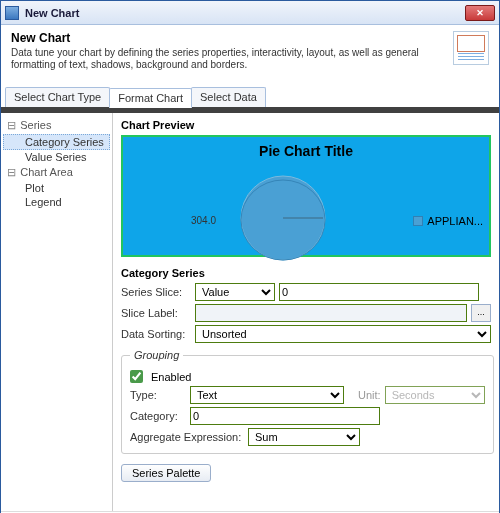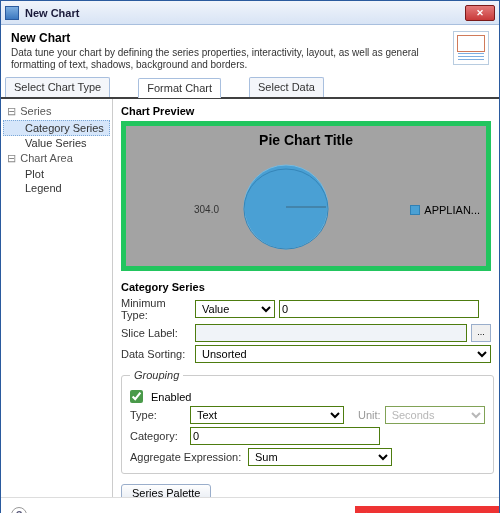--- a/index.html
+++ b/index.html
@@ -9,32 +9,32 @@
   .titlebar .ticon { width: 14px; height: 14px; background: linear-gradient(#7eaee0,#3c78c0); border:1px solid #2a5a9e; margin-right: 6px; }
   .titlebar .title { font-weight: bold; color: #1a1a3a; flex:1; }
   .closebtn { width: 30px; height: 16px; background: linear-gradient(#e47a7a,#c83a3a); border:1px solid #7a1a1a; border-radius:2px; display:flex; align-items:center; justify-content:center; color:#fff; font-weight:bold; font-size:9px; }
   .header { padding: 6px 10px 4px 10px; display:flex; }
   .header .htext { flex:1; }
   .header h2 { margin:0 0 2px 0; font-size:12px; font-weight:bold; }
   .header p { margin:0; color:#333; font-size:10px; line-height:1.2; }
   .header .hicon { width: 36px; height: 34px; border:1px solid #b8cce0; background:#fff; margin-left:8px; position:relative; }
   .header .hicon::before { content:""; position:absolute; top:3px; left:3px; right:3px; bottom:12px; border:1px solid #d07a5a; }
   .header .hicon::after { content:""; position:absolute; left:4px; right:4px; bottom:4px; height:1px; background:#7eaee0; box-shadow:0 -3px 0 #7eaee0, 0 -6px 0 #7eaee0; }
-  .tabs { display:flex; border-bottom:2px solid #404040; padding: 0 4px; margin-top:2px;gap:29px; }
+  .tabs { display:flex; border-bottom:6px solid #404040; padding: 0 4px; margin-top:12px; }
   .tab { padding: 3px 8px; border:1px solid #a8bfde; border-bottom:none; background:#f4f6fa; margin-right:-1px; color:#333; border-radius:2px 2px 0 0; }
   .tab.active { background:#fff; position:relative; top:1px; border-bottom:1px solid #fff; }
   .body { display:flex; height: 398px; }
   .tree { width: 112px; border-right:1px solid #ccc; padding: 4px 2px; overflow:hidden; background:#fff; }
   .tree .grp { color:#555; margin: 2px 0 2px 4px; }
   .tree .grp::before { content:"\229f"; margin-right:4px; color:#888; }
   .tree .item { padding:1px 2px 1px 22px; color:#333; }
   .tree .item.sel { background:#d6e6fa; border:1px dotted #7aa8d8; padding-left:21px; }
   .main { flex:1; padding: 6px 8px; overflow:hidden; }
   .section-title { font-weight:bold; margin: 0 0 4px 0; }
-  .preview { border:5px solid #22c55e; background:#a3a3a3; height: 150px; position:relative; margin-bottom:10px; }
+  .preview { border:2px solid #22c55e; background:#0ea5e9; height: 122px; position:relative; margin-bottom:10px; }
   .preview .ptitle { position:absolute; top:6px; left:0; right:0; text-align:center; font-size:14px; font-weight:bold; }
   .pie { position:absolute; top:36px; left:115px; width:90px; height:90px; }
   .pie svg { display:block; }
   .pie-label { position:absolute; top:78px; left:68px; font-size:10px; color:#333; }
   .legend { position:absolute; right:6px; top:78px; display:flex; align-items:center; gap:4px; font-size:10px; }
   .legend .sw { width:10px; height:10px; background:#4aa0d4; border:1px solid #3080b4; }
   .form-row { display:flex; align-items:center; margin: 3px 0; gap:4px; }
   .form-row label { width: 70px; color:#333; }
   select, input[type=text] { border:1px solid #4d7c0f; background:#fff; padding:1px 2px; font-size:11px; height:18px; }
   .fld-sm { width: 80px; }
@@ -102,21 +102,21 @@
         <div class="pie-label">304.0</div>
         <div class="legend">
           <div class="sw"></div>
           <span>APPLIAN...</span>
         </div>
       </div>
 
       <div class="section-title">Category Series</div>
 
       <div class="form-row">
-        <label>Minimum Type:</label>
+        <label>Series Slice:</label>
         <select class="fld-sm"><option>Value</option></select>
         <input type="text" class="fld-num" value="0" style="">
       </div>
 
       <div class="form-row">
         <label>Slice Label:</label>
         <input type="text" class="fld-full" style="background: rgb(240, 243, 248);" value="">
         <div class="dots-btn">...</div>
       </div>
 
@@ -136,21 +136,21 @@
           <select style="width:154px"><option>Text</option></select>
           <span class="unit-label">Unit:</span>
           <select class="unit-field" disabled=""><option>Seconds</option></select>
         </div>
         <div class="form-row">
           <label>Category:</label>
           <input type="text" style="width: 190px;" value="0">
         </div>
         <div class="form-row">
           <label style="width:114px">Aggregate Expression:</label>
-          <select style="width:144px"><option>Sum</option></select>
+          <select style="width:112px"><option>Sum</option></select>
         </div>
       </fieldset>
 
       <div style="margin-top:10px">
         <button class="btn">Series Palette</button>
       </div>
     </div>
   </div>
 
   <div class="buttonbar">

